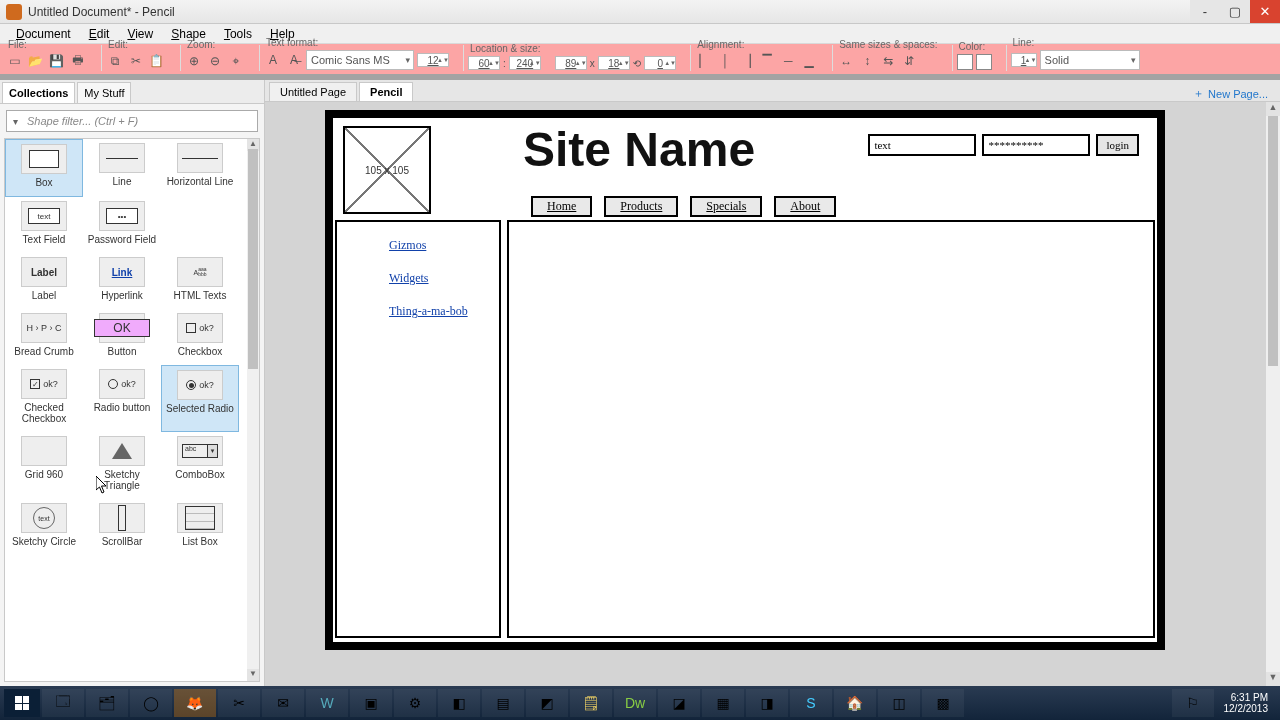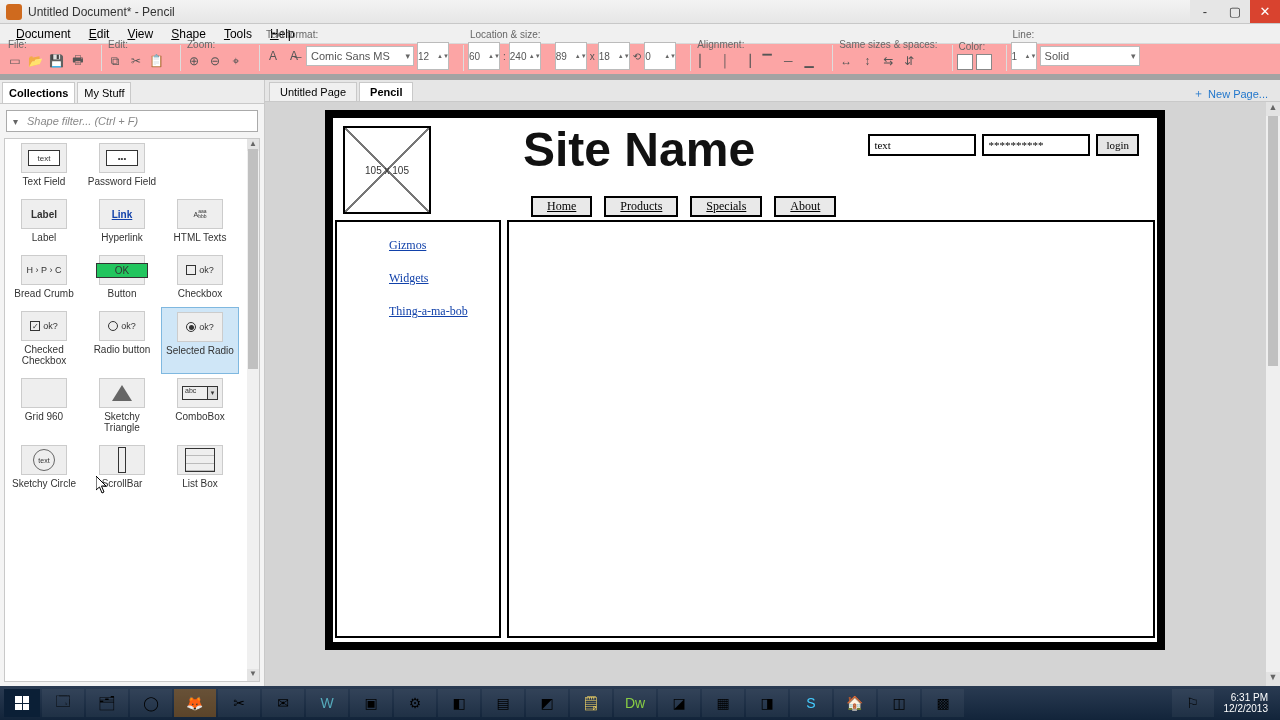--- a/index.html
+++ b/index.html
@@ -22,21 +22,21 @@
 
 
 .toolbar { height: 36px; background:#fca5a5; border-bottom:6px solid #a3a3a3; display:flex; align-items:flex-end; padding: 2px 6px 4px 6px; font-size:10px; color:#555; }
 .tool-group { display:flex; flex-direction:column; margin-right:10px; }
 .tool-group .tg-label { font-size:10px; color:#666; margin-bottom:2px; margin-left:2px; }
 .tool-group .tg-row { display:flex; align-items:center; gap:3px; }
 .tbtn { width:18px; height:18px; display:flex; align-items:center; justify-content:center; color:#555; font-size:12px; }
 .tsep { width:1px; height:26px; background:#ddd; margin:0 4px; align-self:center; }
 .combo { height:20px; border:1px solid #bbb; background:#fff; display:flex; align-items:center; padding:0 4px; font-size:11px; position:relative; }
 .combo .drop { position:absolute; right:3px; font-size:9px; color:#666; }
-.spin { width:32px; height:28px; border:1px solid #bbb; background:#fff; font-size:10px; display:flex; align-items:center; justify-content:flex-start; position:relative; }
+.spin { width:32px; height:14px; border:1px solid #bbb; background:#fff; font-size:10px; display:flex; align-items:center; justify-content:center; position:relative;text-decoration:underline; }
 .spin .spin-ar { position:absolute; right:1px; top:0; bottom:0; width:10px; display:flex; flex-direction:column; font-size:6px; color:#666; justify-content:space-around; }
 .swatch { width:16px; height:16px; border:1px solid #888; background:#fff; }
 
 
 .main-row { flex:1; display:flex; min-height:0; }
 
 
 .sidebar { width:265px; border-right:1px solid #c9c9c9; background:#f4f4f4; display:flex; flex-direction:column; }
 .sb-tabs { display:flex; border-bottom:1px solid #c9c9c9; background:#ececec; font-size:11px; }
 .sb-tab { padding:4px 6px; border:1px solid #c9c9c9; border-bottom:none; background:#f7f7f7; margin:2px 0 0 2px; }
@@ -102,21 +102,21 @@
 .th-vline { width:1px; height:24px; background:#333; }
 .th-text { width:32px; height:16px; border:1px solid #333; background:#fff; font-size:8px; display:flex;align-items:center;justify-content:center; }
 .th-label { font-weight:bold; font-size:10px; }
 .th-link { color:#1141aa; text-decoration:underline; font-size:10px; font-weight:bold; }
 .th-bc { font-size:9px; color:#333; }
 .th-check { display:flex; align-items:center; gap:3px; font-size:9px; }
 .th-check .cb { width:10px; height:10px; border:1px solid #333; display:flex;align-items:center;justify-content:center; font-size:8px; }
 .th-radio { display:flex; align-items:center; gap:3px; font-size:9px; }
 .th-radio .rb { width:10px; height:10px; border:1px solid #333; border-radius:50%; display:flex;align-items:center;justify-content:center; }
 .th-radio .rb .dot { width:5px; height:5px; background:#333; border-radius:50%; }
-.th-btn { border:1px solid #333; padding:1px 18px; font-size:10px; background:#22c55e; }
+.th-btn { border:1px solid #333; padding:1px 18px; font-size:12px; background:#f0abfc; }
 .th-combo { width:36px; height:14px; border:1px solid #333; display:flex; }
 .th-combo .ca { width:10px; border-left:1px solid #333; background:#ddd; font-size:7px; display:flex;align-items:center;justify-content:center; }
 .th-tri { width:0; height:0; border-left:10px solid transparent; border-right:10px solid transparent; border-bottom:16px solid #666; }
 .th-circ { width:22px; height:22px; border:1px solid #666; border-radius:50%; font-size:7px; display:flex;align-items:center;justify-content:center; }
 .th-list { width:30px; height:24px; border:1px solid #333; display:flex; flex-direction:column; }
 .th-list div { flex:1; border-bottom:1px solid #bbb; }
 .th-sb { width:8px; height:26px; border:1px solid #333; background:#eee; }
 </style>
 </head>
 <body>
@@ -267,20 +267,40 @@
       <div class="sb-tab active">Collections</div>
       <div class="sb-tab">My Stuff</div>
     </div>
     <div class="sb-filter">
       <span class="funnel">▾</span>
       <span>Shape filter... (Ctrl + F)</span>
     </div>
     <div class="shape-grid-wrap">
       <div class="shape-grid">
 
+        <div class="shape-row">
+          <div class="shape-cell sel">
+              <div class="shape-thumb">
+                <div class="th-box"></div>
+              </div>
+              <div class="lbl">Box</div>
+            </div>
+          <div class="shape-cell">
+              <div class="shape-thumb">
+                <div class="th-line"></div>
+              </div>
+              <div class="lbl">Line</div>
+            </div>
+          <div class="shape-cell">
+              <div class="shape-thumb">
+                <div class="th-hline"></div>
+              </div>
+              <div class="lbl">Horizontal Line</div>
+            </div>
+        </div>
 
         <div class="shape-row">
           <div class="shape-cell">
               <div class="shape-thumb">
                 <div class="th-text">text</div>
               </div>
               <div class="lbl">Text Field</div>
             </div>
           <div class="shape-cell">
               <div class="shape-thumb">

